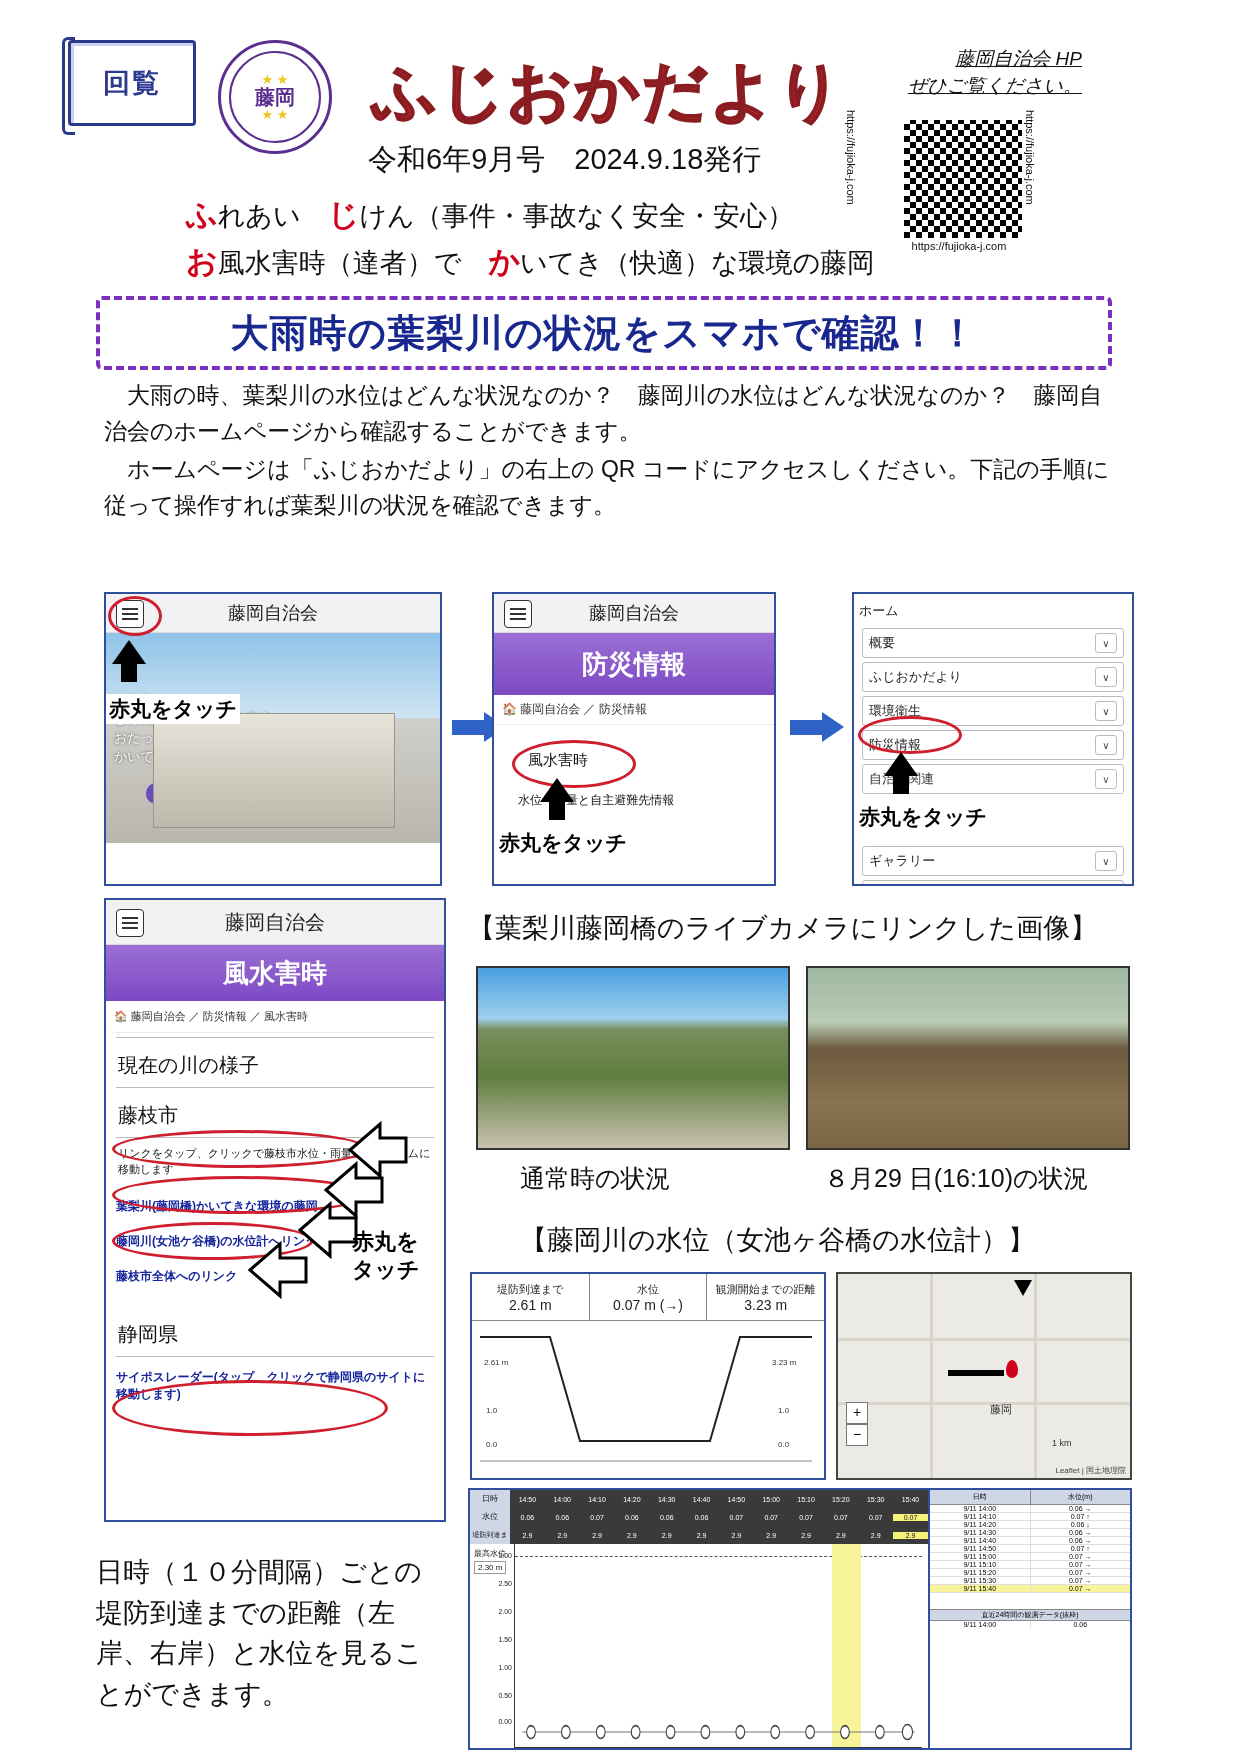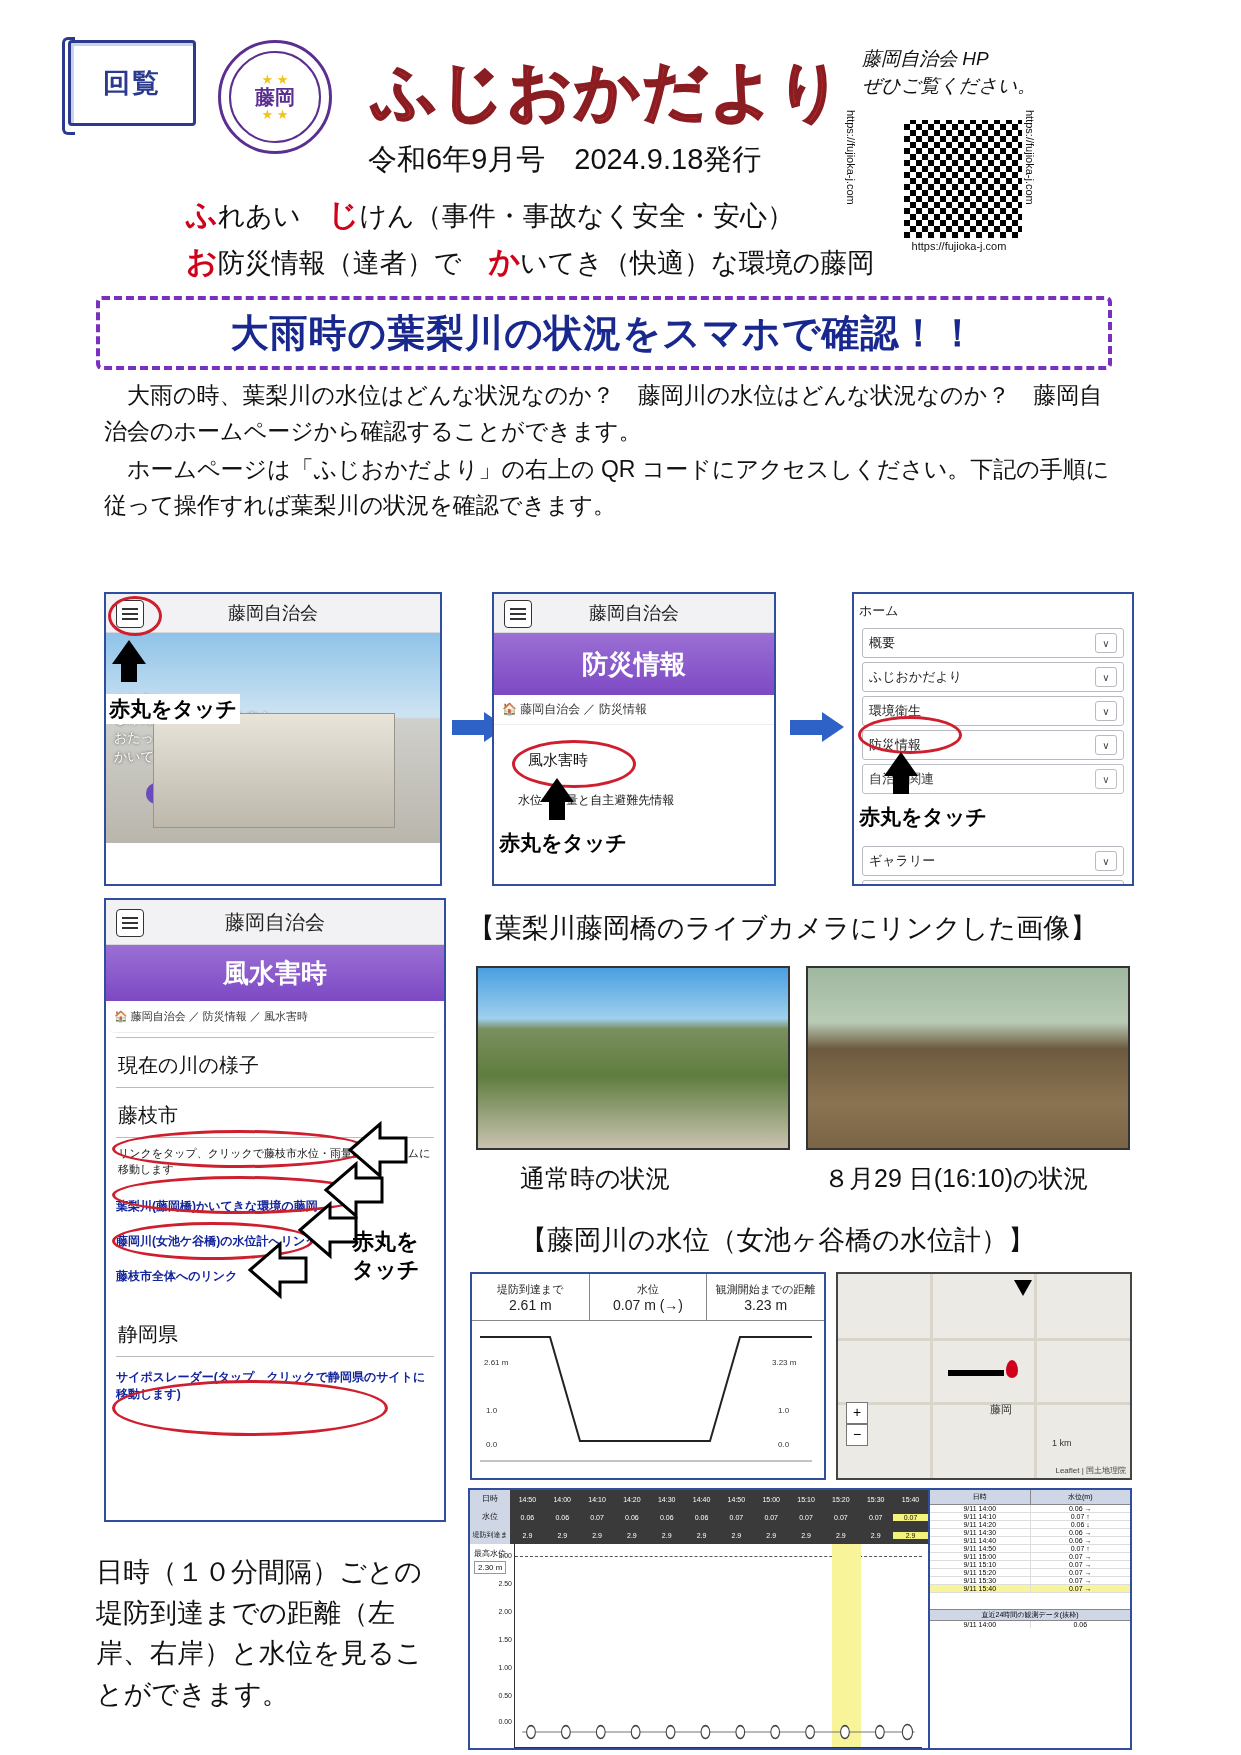--- a/index.html
+++ b/index.html
@@ -47,22 +47,22 @@
   .title-sub{
     position:absolute;left:368px;top:140px;width:560px;
     font-size:29px;color:#111;white-space:nowrap;
   }
   .slogan{
     position:absolute;left:186px;top:192px;width:760px;font-size:27px;line-height:1.5;
     color:#111;
   }
   .slogan .red{color:#d0021b;font-weight:bold;font-size:31px;}
   .hp-label{
-    position:absolute;left:862px;top:46px;width:220px;text-align:left;
-    font-size:19px;font-style:italic;line-height:1.4;color:#111;
+    position:absolute;left:862px;top:46px;width:220px;text-align:right;
+    font-size:19px;font-style:italic;line-height:1.4;color:#111;text-decoration:underline;
   }
   .qr{
     position:absolute;left:900px;top:116px;width:118px;height:118px;
     background:
       repeating-linear-gradient(90deg,#000 0 6px,#fff 6px 12px),
       repeating-linear-gradient(0deg,#000 0 6px,#fff 6px 12px);
     background-blend-mode:difference;
     border:4px solid #fff;
   }
   .qr-cap{position:absolute;left:884px;top:240px;width:150px;font-size:11px;text-align:center;color:#111;}
@@ -187,21 +187,21 @@
   </div>
 
   <div class="title-main">ふじおかだより</div>
   <div class="title-sub">令和6年9月号　2024.9.18発行</div>
 
   <div class="slogan">
     <div>
       <span class="red">ふ</span><span>れあい　</span><span class="red">じ</span><span>けん（事件・事故なく安全・安心）</span>
     </div>
     <div>
-      <span class="red">お</span><span>防災情報（達者）で　</span><span class="red">か</span><span>いてき（快適）な環境の藤岡</span>
+      <span class="red">お</span><span>風水害時（達者）で　</span><span class="red">か</span><span>いてき（快適）な環境の藤岡</span>
     </div>
   </div>
 
   <div class="hp-label" style="white-space:pre-line;">藤岡自治会 HP
 ぜひご覧ください。</div>
   <div class="qr"></div>
   <div class="qr-cap">https://fujioka-j.com</div>
   <div class="qr-side-l">https://fujioka-j.com</div>
   <div class="qr-side-r">https://fujioka-j.com</div>
 

